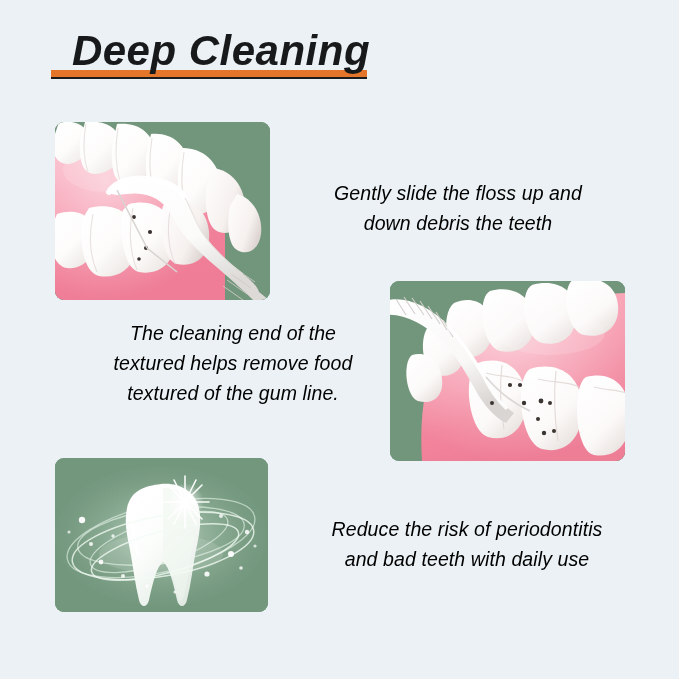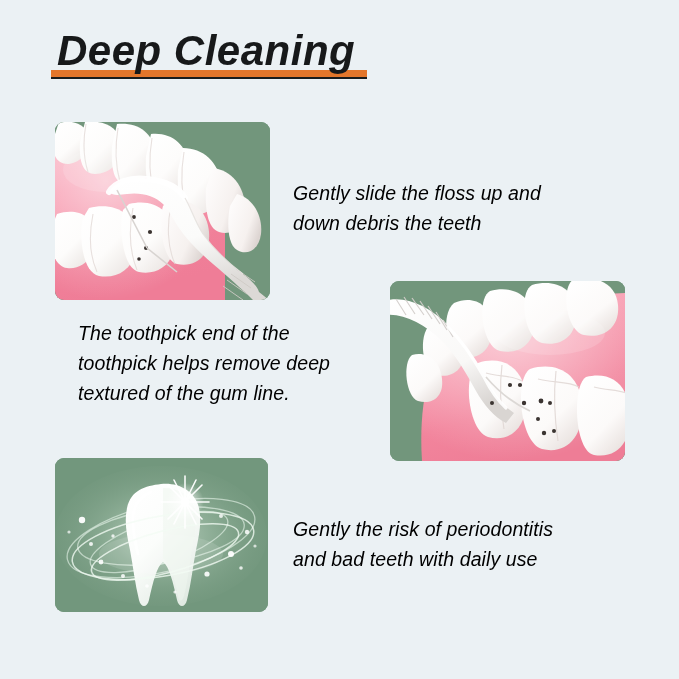--- a/index.html
+++ b/index.html
@@ -3,21 +3,21 @@
 <meta charset="utf-8">
 <style>
   html,body{margin:0;padding:0;}
   body{
     width:679px;height:679px;
     background:#ebf1f4;
     font-family:"Liberation Sans", sans-serif;
     overflow:hidden;
     position:relative;
   }
-  .page{position:relative;width:679px;height:571px;}
+  .page{position:relative;width:679px;height:571px;text-align:center;}
 
   
   .title-block{position:absolute;left:55px;top:28px;width:330px;height:62px;}
   .title-text{
     font-family:"Liberation Sans", sans-serif;
     font-style:italic;font-weight:bold;
     font-size:42px;line-height:46px;
     color:#17191a;letter-spacing:0.5px;
     white-space:nowrap;
     position:relative;z-index:2;
@@ -165,22 +165,22 @@
       <ellipse cx="50" cy="48" rx="42" ry="22" fill="#ffffff" opacity="0.14"></ellipse>
     </svg>
   </div>
 
   <div class="caption" id="caption-1">
     <span>Gently slide the floss up and</span>
     <span>down debris the teeth</span>
   </div>
 
   <div class="caption" id="caption-2">
-    <span>The toothpick end of the</span>
-    <span>toothpick helps remove deep</span>
+    <span>The cleaning end of the</span>
+    <span>textured helps remove food</span>
     <span>textured of the gum line.</span>
   </div>
 
   <div class="panel" id="panel-pick">
     <svg viewBox="0 0 235 180" preserveAspectRatio="xMidYMid slice">
       <defs>
         <linearGradient id="gumG2" x1="0.1" y1="0" x2="0.5" y2="1">
           <stop offset="0%" stop-color="#fcc3cf"></stop>
           <stop offset="30%" stop-color="#f89cb0"></stop>
           <stop offset="70%" stop-color="#f2849c"></stop>
@@ -347,17 +347,17 @@
         <circle cx="186" cy="110" r="1.8" opacity="0.8"></circle>
         <circle cx="14" cy="74" r="1.6" opacity="0.7"></circle>
         <circle cx="200" cy="88" r="1.6" opacity="0.7"></circle>
       </g>
 
       <ellipse cx="106" cy="96" rx="62" ry="20" fill="#ffffff" opacity="0.12"></ellipse>
     </svg>
   </div>
 
   <div class="caption" id="caption-3">
-    <span>Gently the risk of periodontitis</span>
+    <span>Reduce the risk of periodontitis</span>
     <span>and bad teeth with daily use</span>
   </div>
 
 </div>
 
 </body></html>

